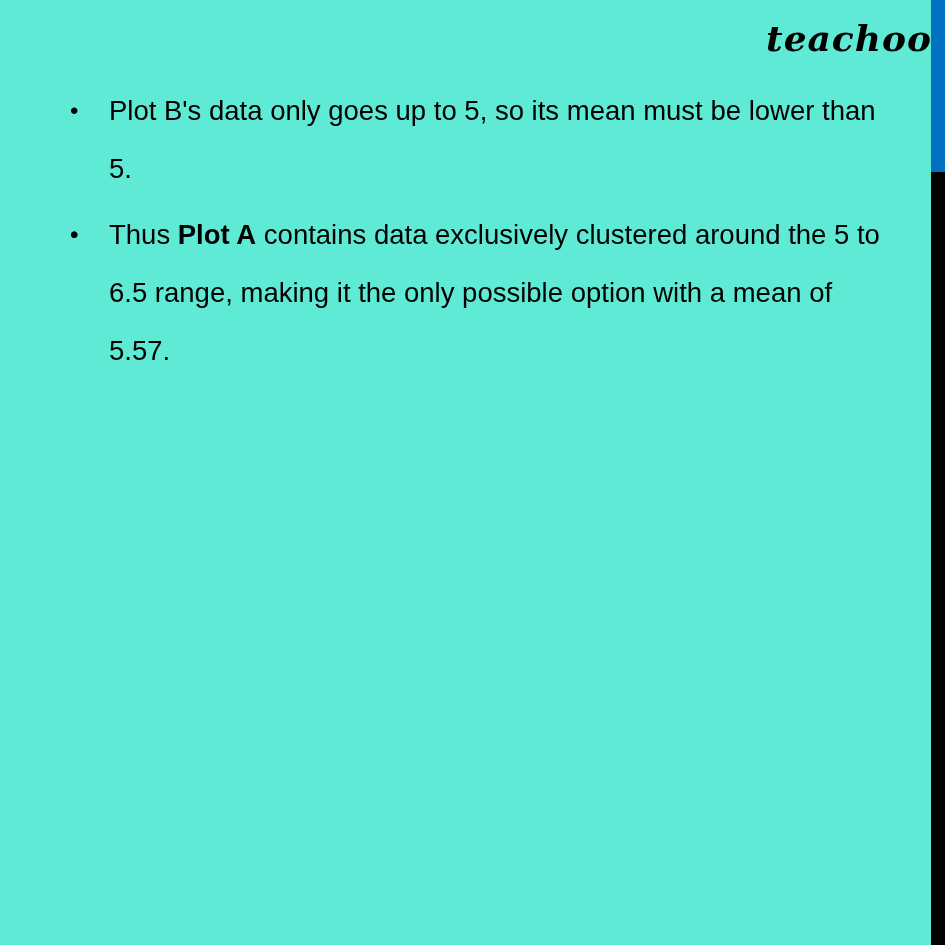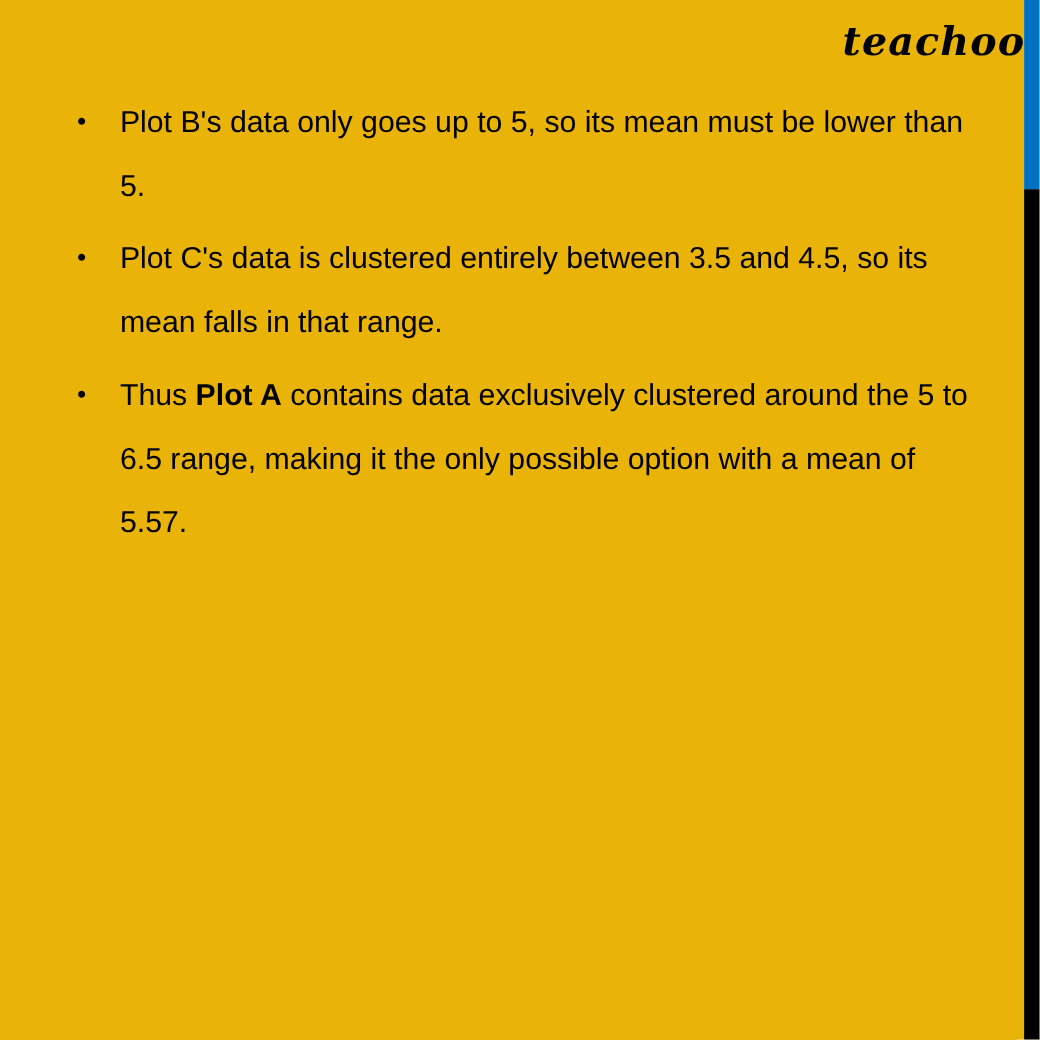--- a/index.html
+++ b/index.html
@@ -14,21 +14,21 @@
       overflow: hidden;
       font-family: "Liberation Sans", "DejaVu Sans", sans-serif;
       color: #000000;
     }
     .slide {
       position: absolute;
       left: 0;
       top: 0;
       width: 931px;
       height: 945px;
-      background: #eab308;
+      background: #5eead4;
     }
     .side-stripe-blue {
       position: absolute;
       left: 931px;
       top: 0;
       width: 14px;
       height: 172px;
       background: #0070c0;
     }
     .side-stripe-black {
@@ -91,21 +91,20 @@
 <div class="slide">
   <div class="logo">teachoo</div>
 
   <ul class="bullets">
     <li class="bullet">
       <span class="bullet-dot">•</span>
       <span class="bullet-text"><span>Plot B's data only goes up to 5, so its mean must be lower than 5.</span></span>
     </li>
     <li class="bullet">
       <span class="bullet-dot">•</span>
-      <span class="bullet-text"><span>Plot C's data is clustered entirely between 3.5 and 4.5, so its mean falls in that range.</span></span>
     </li>
     <li class="bullet">
       <span class="bullet-dot">•</span>
       <span class="bullet-text"><span>Thus </span><b>Plot A</b><span> contains data exclusively clustered around the 5 to 6.5 range, making it the only possible option with a mean of 5.57.</span></span>
     </li>
   </ul>
 
 </div>
 
 <div class="side-stripe-blue"></div>

